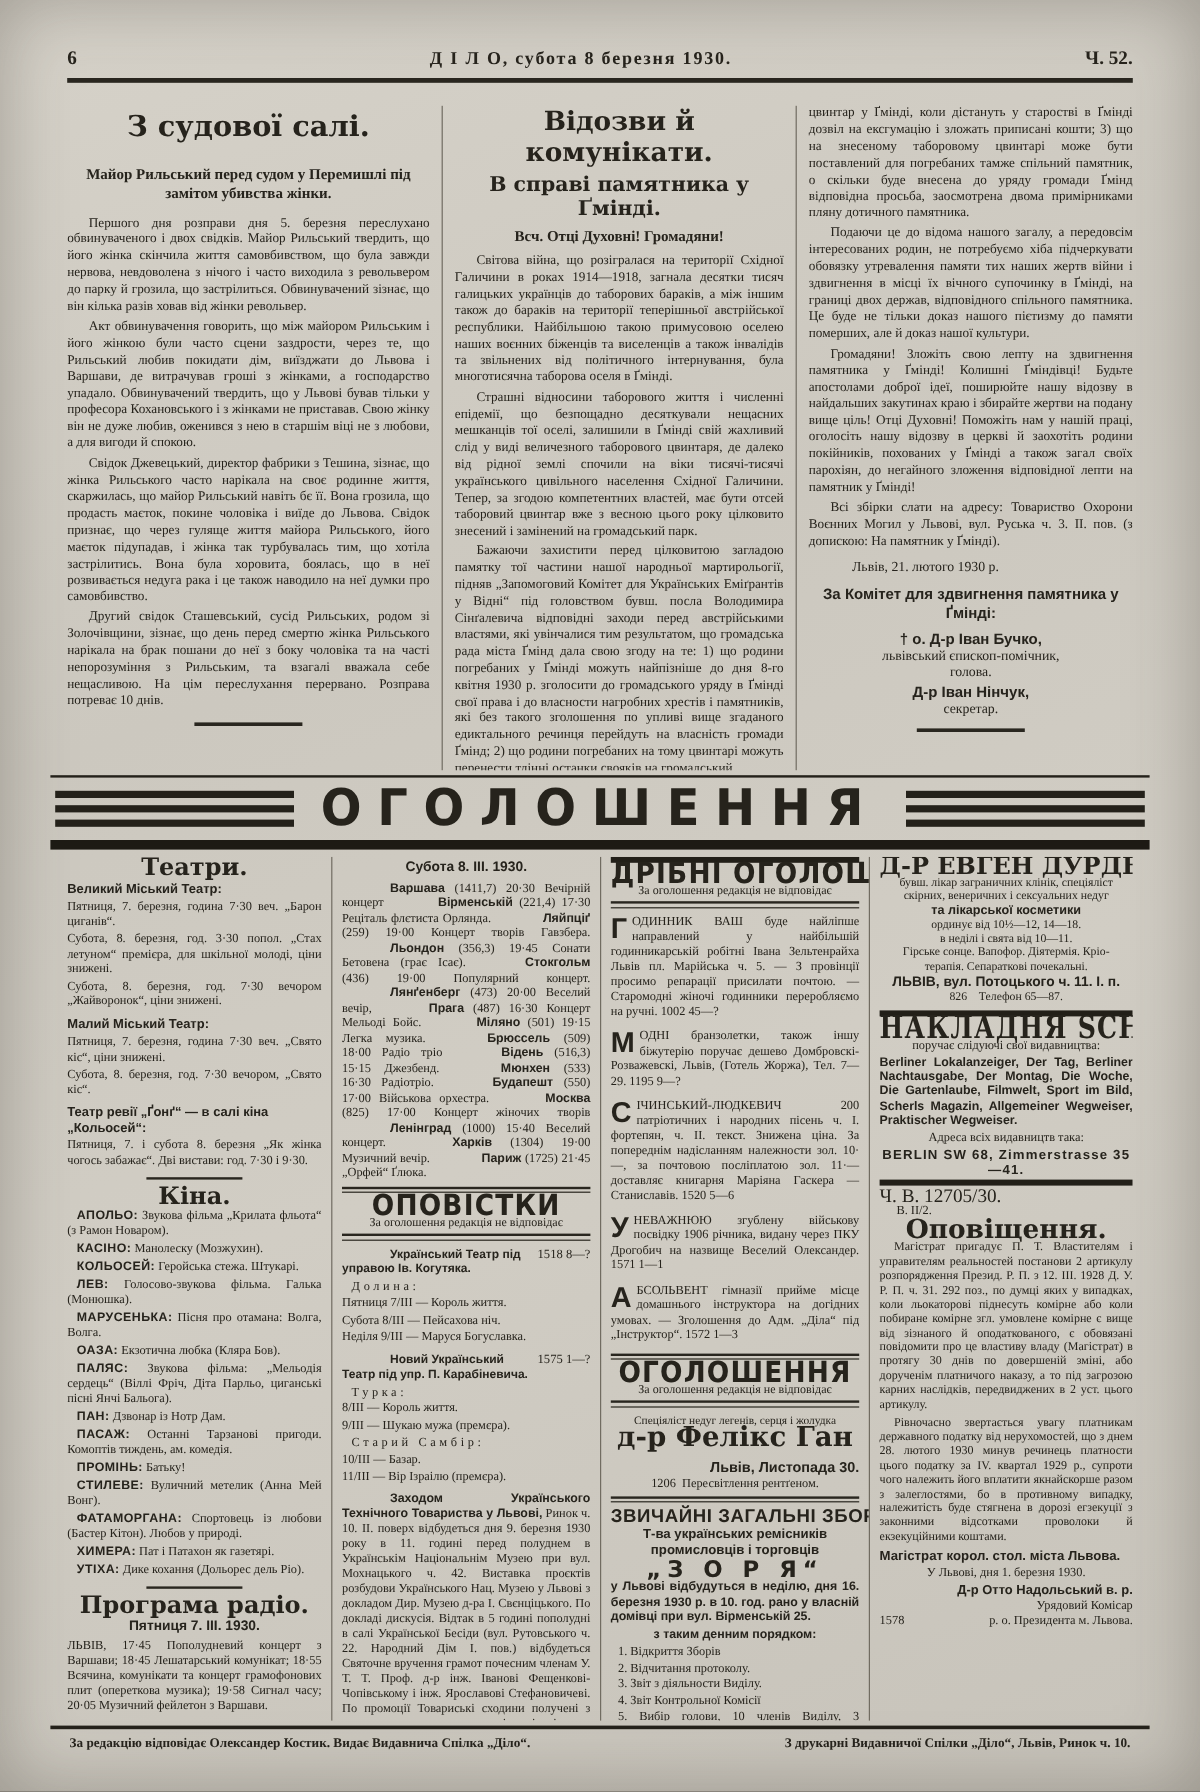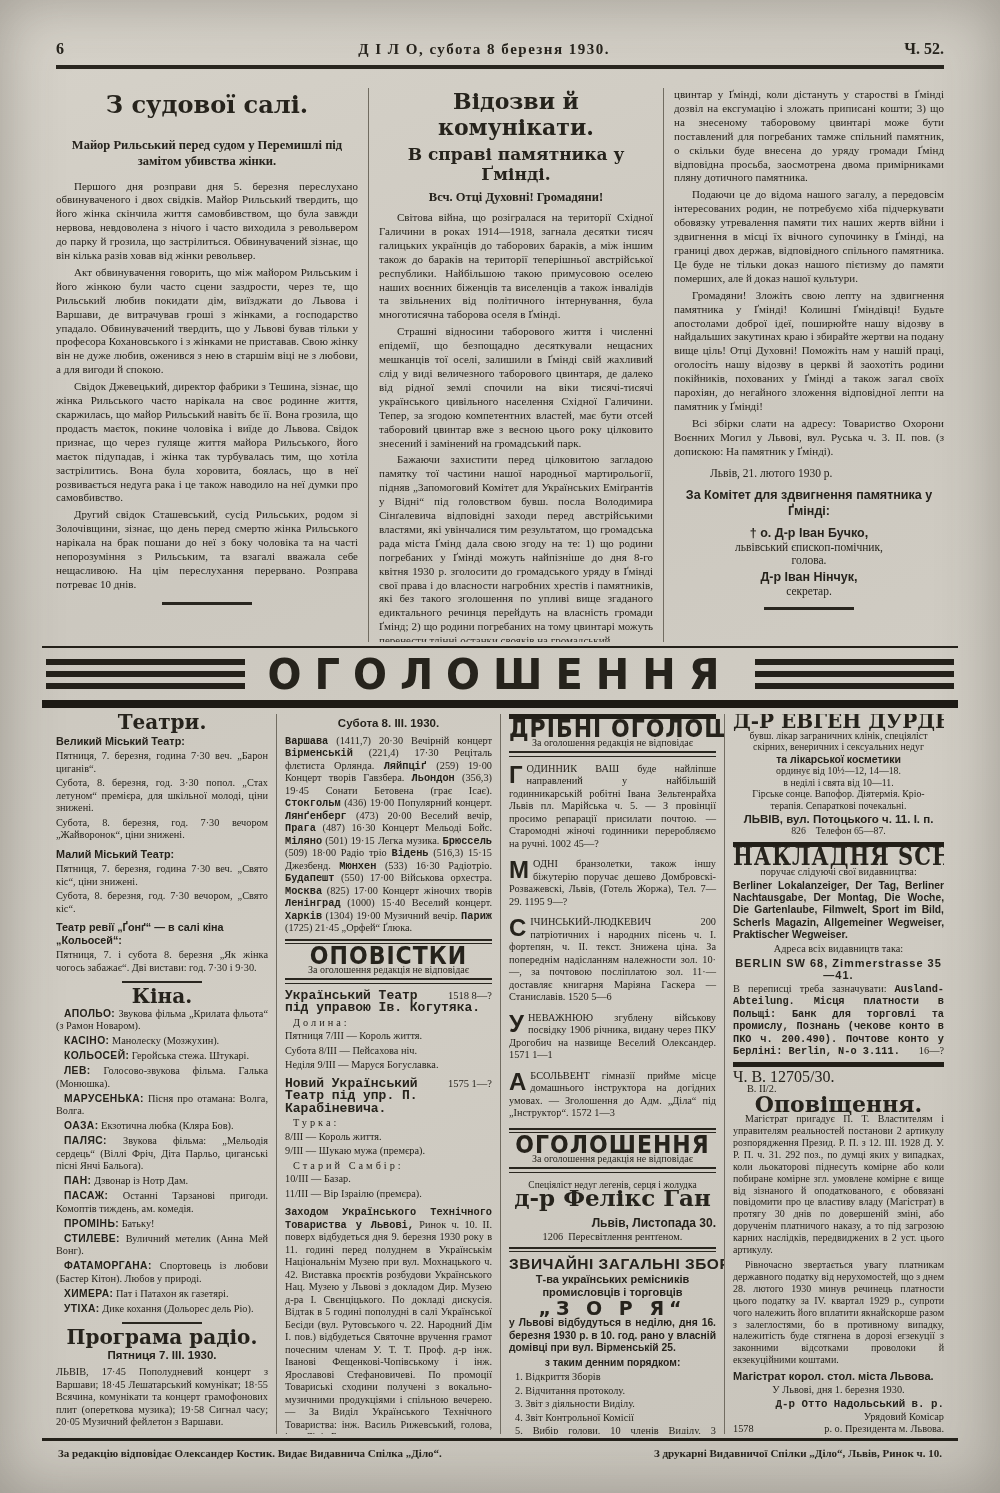--- a/index.html
+++ b/index.html
@@ -46,31 +46,31 @@
   .bcolC{width:207px;padding:0 8px;border-left:1px solid #716c61;}
   .bcolD{flex:1;padding-left:8px;border-left:1px solid #716c61;}
   .h-sec{font-family:"DejaVu Serif",serif;font-weight:bold;font-size:20px;text-align:center;margin:2px 0 5px;}
   .thead{font-family:"Liberation Sans",sans-serif;font-weight:bold;font-size:10.8px;margin:6px 0 3px;}
   p.ln{margin:0 0 2px;text-align:justify;}
   .sep{width:80px;border-top:2px solid #29261f;margin:7px auto;}
   .cine{margin:0 0 2.5px;text-align:justify;text-indent:8px;}
   .cn{font-family:"Liberation Sans",sans-serif;font-weight:bold;letter-spacing:.4px;}
   .rday{font-weight:bold;text-align:center;font-size:11.5px;margin:3px 0 5px;font-family:"Liberation Sans",sans-serif;}
   .just{text-align:justify;margin:0 0 4px;}
-  .b{font-weight:bold;font-family:Liberation Mono, monospace;}
+  .b{font-weight:bold;font-family:Liberation Sans, sans-serif;margin-left:40px;}
   .adv-title{font-family:"DejaVu Sans",sans-serif;font-weight:bold;font-size:22px;text-align:center;
     letter-spacing:1px;margin:4px 0 1px;transform:scaleY(1.1);white-space:nowrap;}
   .note{text-align:center;font-size:10px;margin:1px 0 2px;}
   .drule{border-top:2px solid #29261f;border-bottom:1px solid #29261f;height:2.5px;margin:2px 0 6px;}
   .toprule{height:5px;background:#221f18;margin:0 0 3px;}
   .cap{float:left;font-family:"Liberation Sans",sans-serif;font-weight:bold;font-size:24px;line-height:21px;margin:1px 4px 0 0;}
   .ad{margin:0 0 8px;text-align:justify;}
   .fr{float:right;font-weight:normal;font-family:"Liberation Serif",serif;}
   .oplead{margin:6px 0 2px;font-size:10.5px;}
-  .oplead .b{font-size:13px;}
+  .oplead .b{font-size:10px;}
   .place{letter-spacing:3px;margin:1px 0 1px 8px;}
   .han-tag{text-align:center;font-size:9.5px;margin:3px 0 1px;}
   .han-name{font-family:"DejaVu Serif",serif;font-weight:bold;font-size:23px;text-align:center;margin:0 0 12px;}
   .han-addr{font-family:"Liberation Sans",sans-serif;font-weight:bold;font-size:12px;text-align:right;margin:0 0 2px;}
   .han-x{margin:0 0 3px;text-align:center;}
   .zo-title{font-family:"Liberation Sans",sans-serif;font-weight:bold;font-size:15.5px;text-align:center;letter-spacing:.5px;margin:5px 0 2px;white-space:nowrap;}
   .zo-org{font-family:"Liberation Sans",sans-serif;font-weight:bold;font-size:11px;text-align:center;line-height:13px;}
   .zo-name{font-family:"DejaVu Sans",sans-serif;font-weight:bold;font-size:19px;letter-spacing:5px;text-align:center;margin:3px 0;}
   .zo-intro{font-family:"Liberation Sans",sans-serif;font-weight:bold;font-size:10.3px;text-align:justify;margin:0 0 2px;}
   .zo-ah{font-family:"Liberation Sans",sans-serif;font-weight:bold;text-align:center;margin:1px 0 2px;}
@@ -271,21 +271,20 @@
       <div class="du-s">Гірське сонце. Вапофор. Діятермія. Кріо-</div>
       <div class="du-s">терапія. Сепараткові почекальні.</div>
       <div class="du-addr">ЛЬВІВ, вул. Потоцького ч. 11. І. п.</div>
       <div class="du-s"><span>826</span> <span>Телефон 65—87.</span></div>
       <div class="toprule" style="margin-top:5px"></div>
       <div class="sch-title">НАКЛАДНЯ  SCHERL  у  БЕРЛІНІ</div>
       <div class="ctr">поручає слідуючі свої видавництва:</div>
       <p class="sch-list">Berliner Lokalanzeiger, Der Tag, Berliner Nachtausgabe, Der Montag, Die Woche, Die Gartenlaube, Filmwelt, Sport im Bild, Scherls Magazin, Allgemeiner Wegweiser, Praktischer Wegweiser.</p>
       <div class="ctr">Адреса всіх видавництв така:</div>
       <div class="sch-addr">BERLIN SW 68, Zimmerstrasse 35—41.</div>
-      <p class="just"><span>В переписці треба зазначувати:</span> <span class="b">Ausland-Abteilung. Місця платности в Польщі: Банк для торговлі та промислу, Познань (чекове конто в ПКО ч. 200.490). Почтове конто у Берліні: Berlin, N-о 3.111.</span> <span class="fr">16—?</span></p>
       <div class="toprule"></div>
       <div class="mg-ref">Ч. В. 12705/30.</div>
       <div class="mg-ref2">В. ІІ/2.</div>
       <div class="h-sec" style="font-size:22px;margin:1px 0 3px">Оповіщення.</div>
       <p class="mg-p">Магістрат пригадує П. Т. Властителям і управителям реальностей постанови 2 артикулу розпорядження Презид. Р. П. з 12. ІІІ. 1928 Д. У. Р. П. ч. 31. 292 поз., по думці яких у випадках, коли льокаторові піднесуть комірне або коли побиране комірне згл. умовлене комірне є вище від зізнаного й оподаткованого, є обовязані повідомити про це властиву владу (Магістрат) в протягу 30 днів по довершеній зміні, або дорученім платничого наказу, а то під загрозою карних наслідків, передвиджених в 2 уст. цього артикулу.</p>
       <p class="mg-p">Рівночасно звертається увагу платникам державного податку від нерухомостей, що з днем 28. лютого 1930 минув речинець платности цього податку за IV. квартал 1929 р., супроти чого належить його вплатити якнайскорше разом з залеглостями, бо в противному випадку, належитість буде стягнена в дорозі егзекуції з законними відсотками проволоки й екзекуційними коштами.</p>
       <div class="mg-s1">Магістрат корол. стол. міста Львова.</div>
       <div class="mg-s2">У Львові, дня 1. березня 1930.</div>
       <div class="mg-last">
         <span>1578</span>

